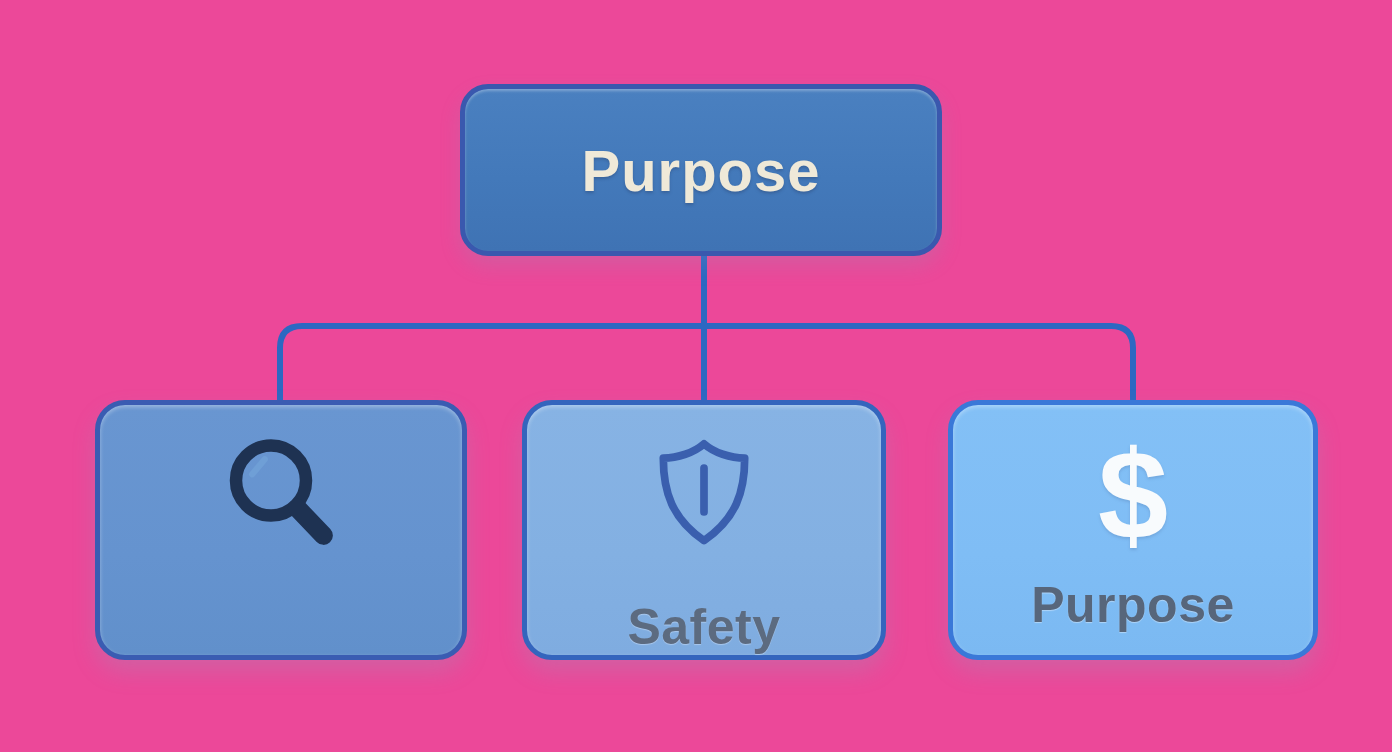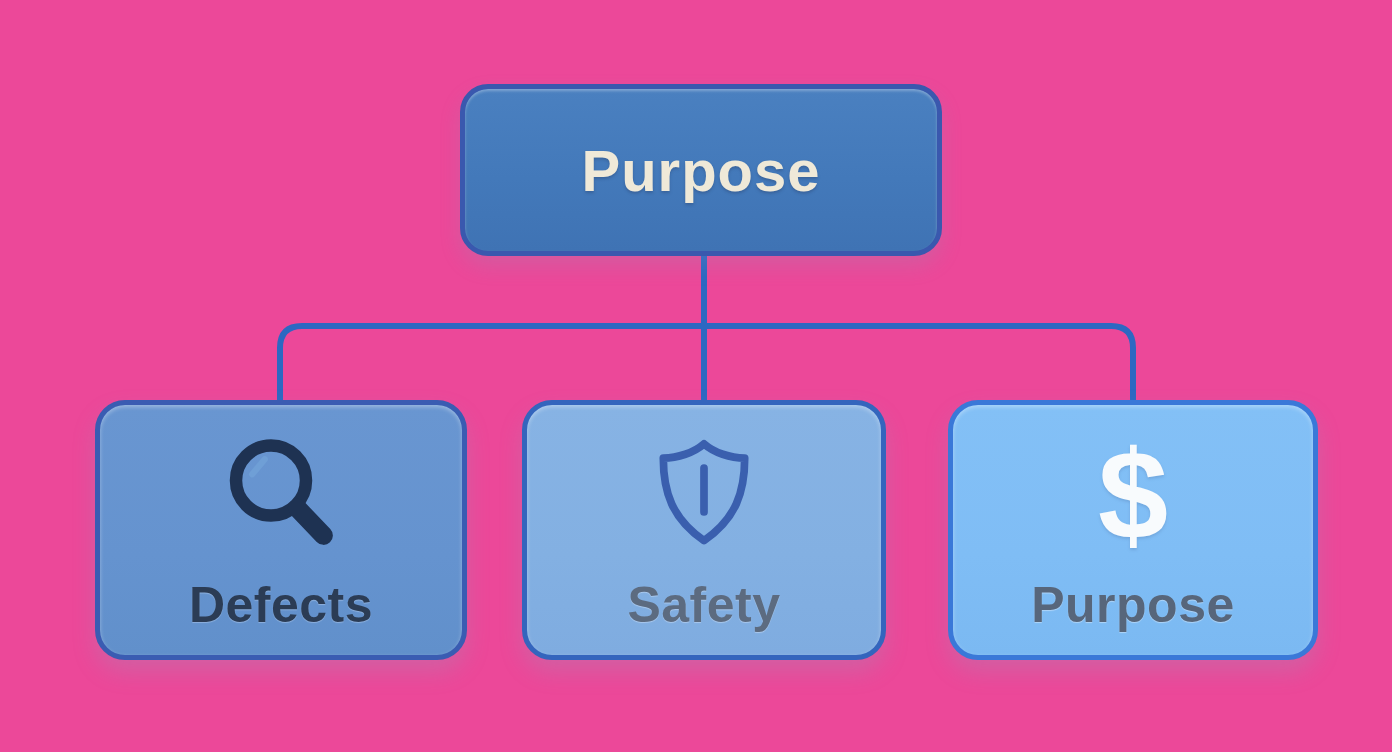--- a/index.html
+++ b/index.html
@@ -59,20 +59,21 @@
     left: 95px;
     width: 372px;
     background: linear-gradient(180deg, #6996d1 0%, #6593cf 60%, #6190cb 100%);
     border: 5px solid #3a5cb2;
   }
   .node.child-safety {
     left: 522px;
     width: 364px;
     background: linear-gradient(180deg, #87b3e4 0%, #83b0e2 60%, #7face0 100%);
     border: 5px solid #3465bd;
+    gap: 22px;
   }
   .node.child-expenses {
     left: 948px;
     width: 370px;
     background: linear-gradient(180deg, #83c0f6 0%, #7fbdf5 60%, #7bb9f2 100%);
     border: 5px solid #3a78d8;
   }
   .child-icon {
     height: 125px;
     display: flex;
@@ -111,21 +112,20 @@
   </div>
 
   <div class="node child child-defects">
     <span class="child-icon">
       <svg width="130" height="125" viewBox="0 0 100 100" xmlns="http://www.w3.org/2000/svg">
         <circle cx="42" cy="38" r="28" fill="none" stroke="#1e3252" stroke-width="10"></circle>
         <line x1="63" y1="60" x2="84" y2="82" stroke="#1e3252" stroke-width="15" stroke-linecap="round"></line>
         <line x1="27" y1="33" x2="37" y2="21" stroke="#6f9fd6" stroke-width="5" stroke-linecap="round"></line>
       </svg>
     </span>
-    <span class="child-label label-defects">Defects</span>
   </div>
 
   <div class="node child child-safety">
     <span class="child-icon">
       <svg width="110" height="125" viewBox="0 0 100 110" xmlns="http://www.w3.org/2000/svg">
         <path d="M50 8 C 59 16, 74 21, 87 21 C 87 52, 79 76, 50 96 C 21 76, 13 52, 13 21 C 26 21, 41 16, 50 8 Z" fill="none" stroke="#3a5fae" stroke-width="7" stroke-linejoin="round"></path>
         <line x1="50" y1="30" x2="50" y2="70" stroke="#3a5fae" stroke-width="7" stroke-linecap="round"></line>
       </svg>
     </span>
     <span class="child-label label-safety">Safety</span>

